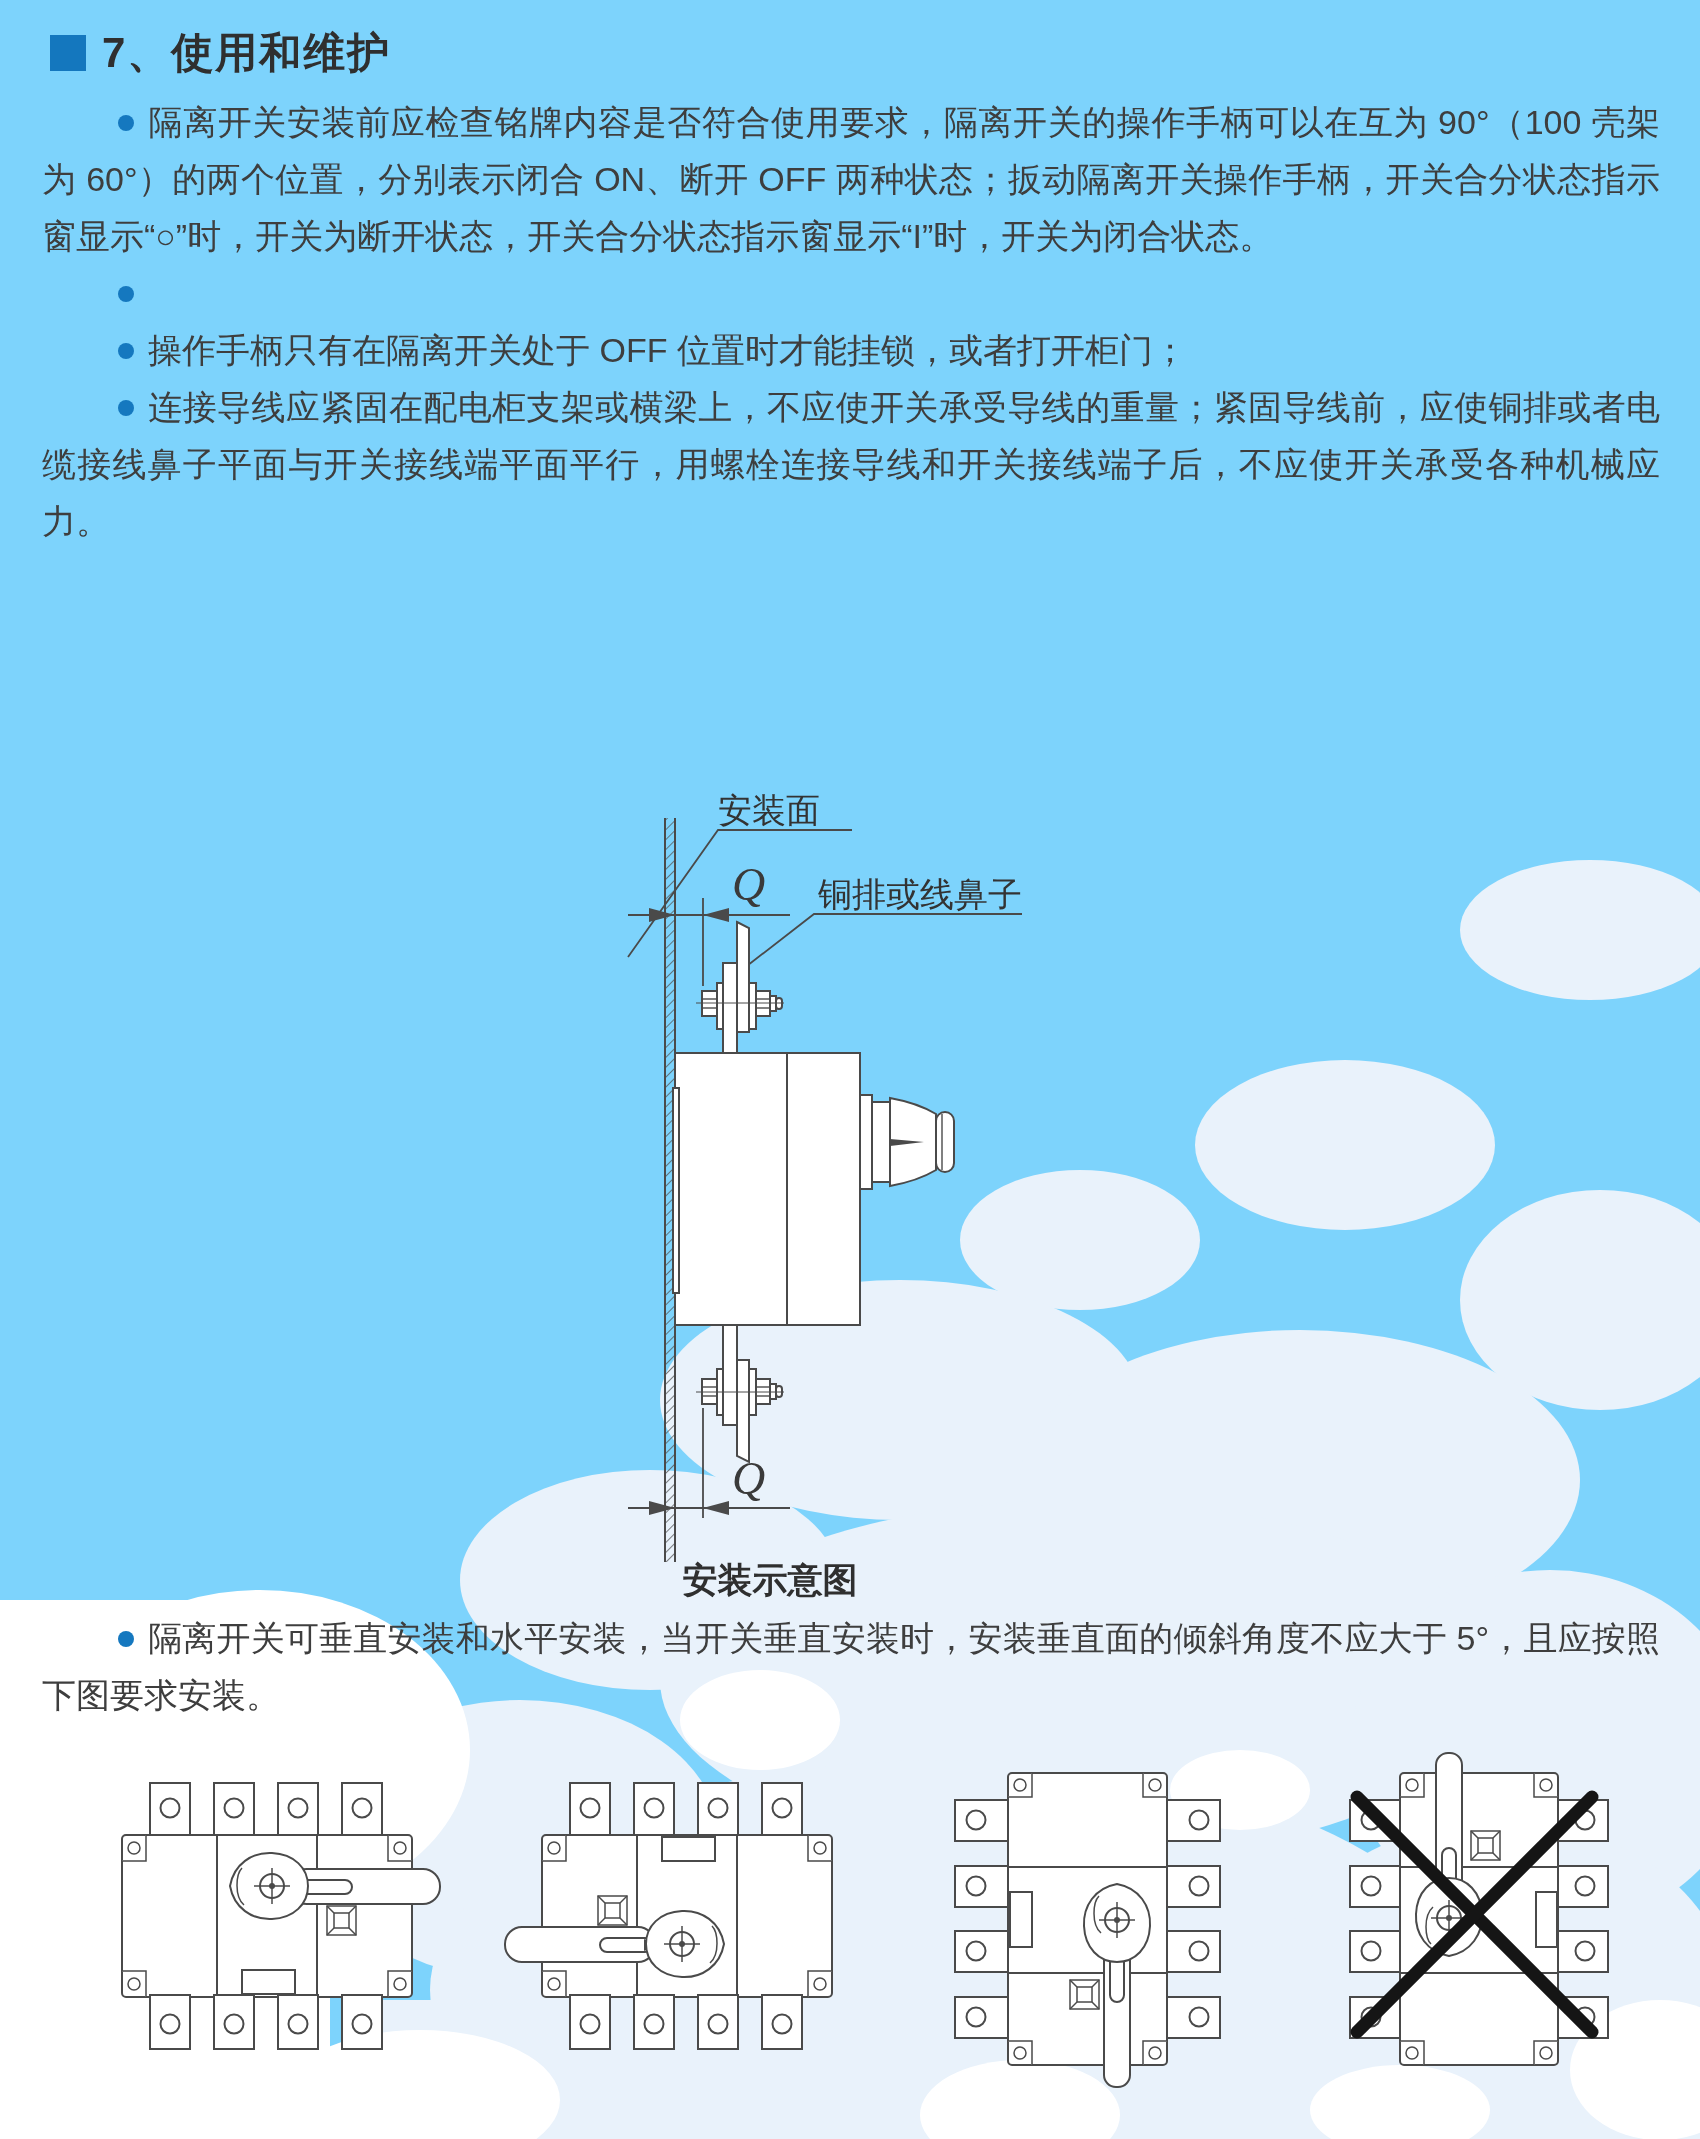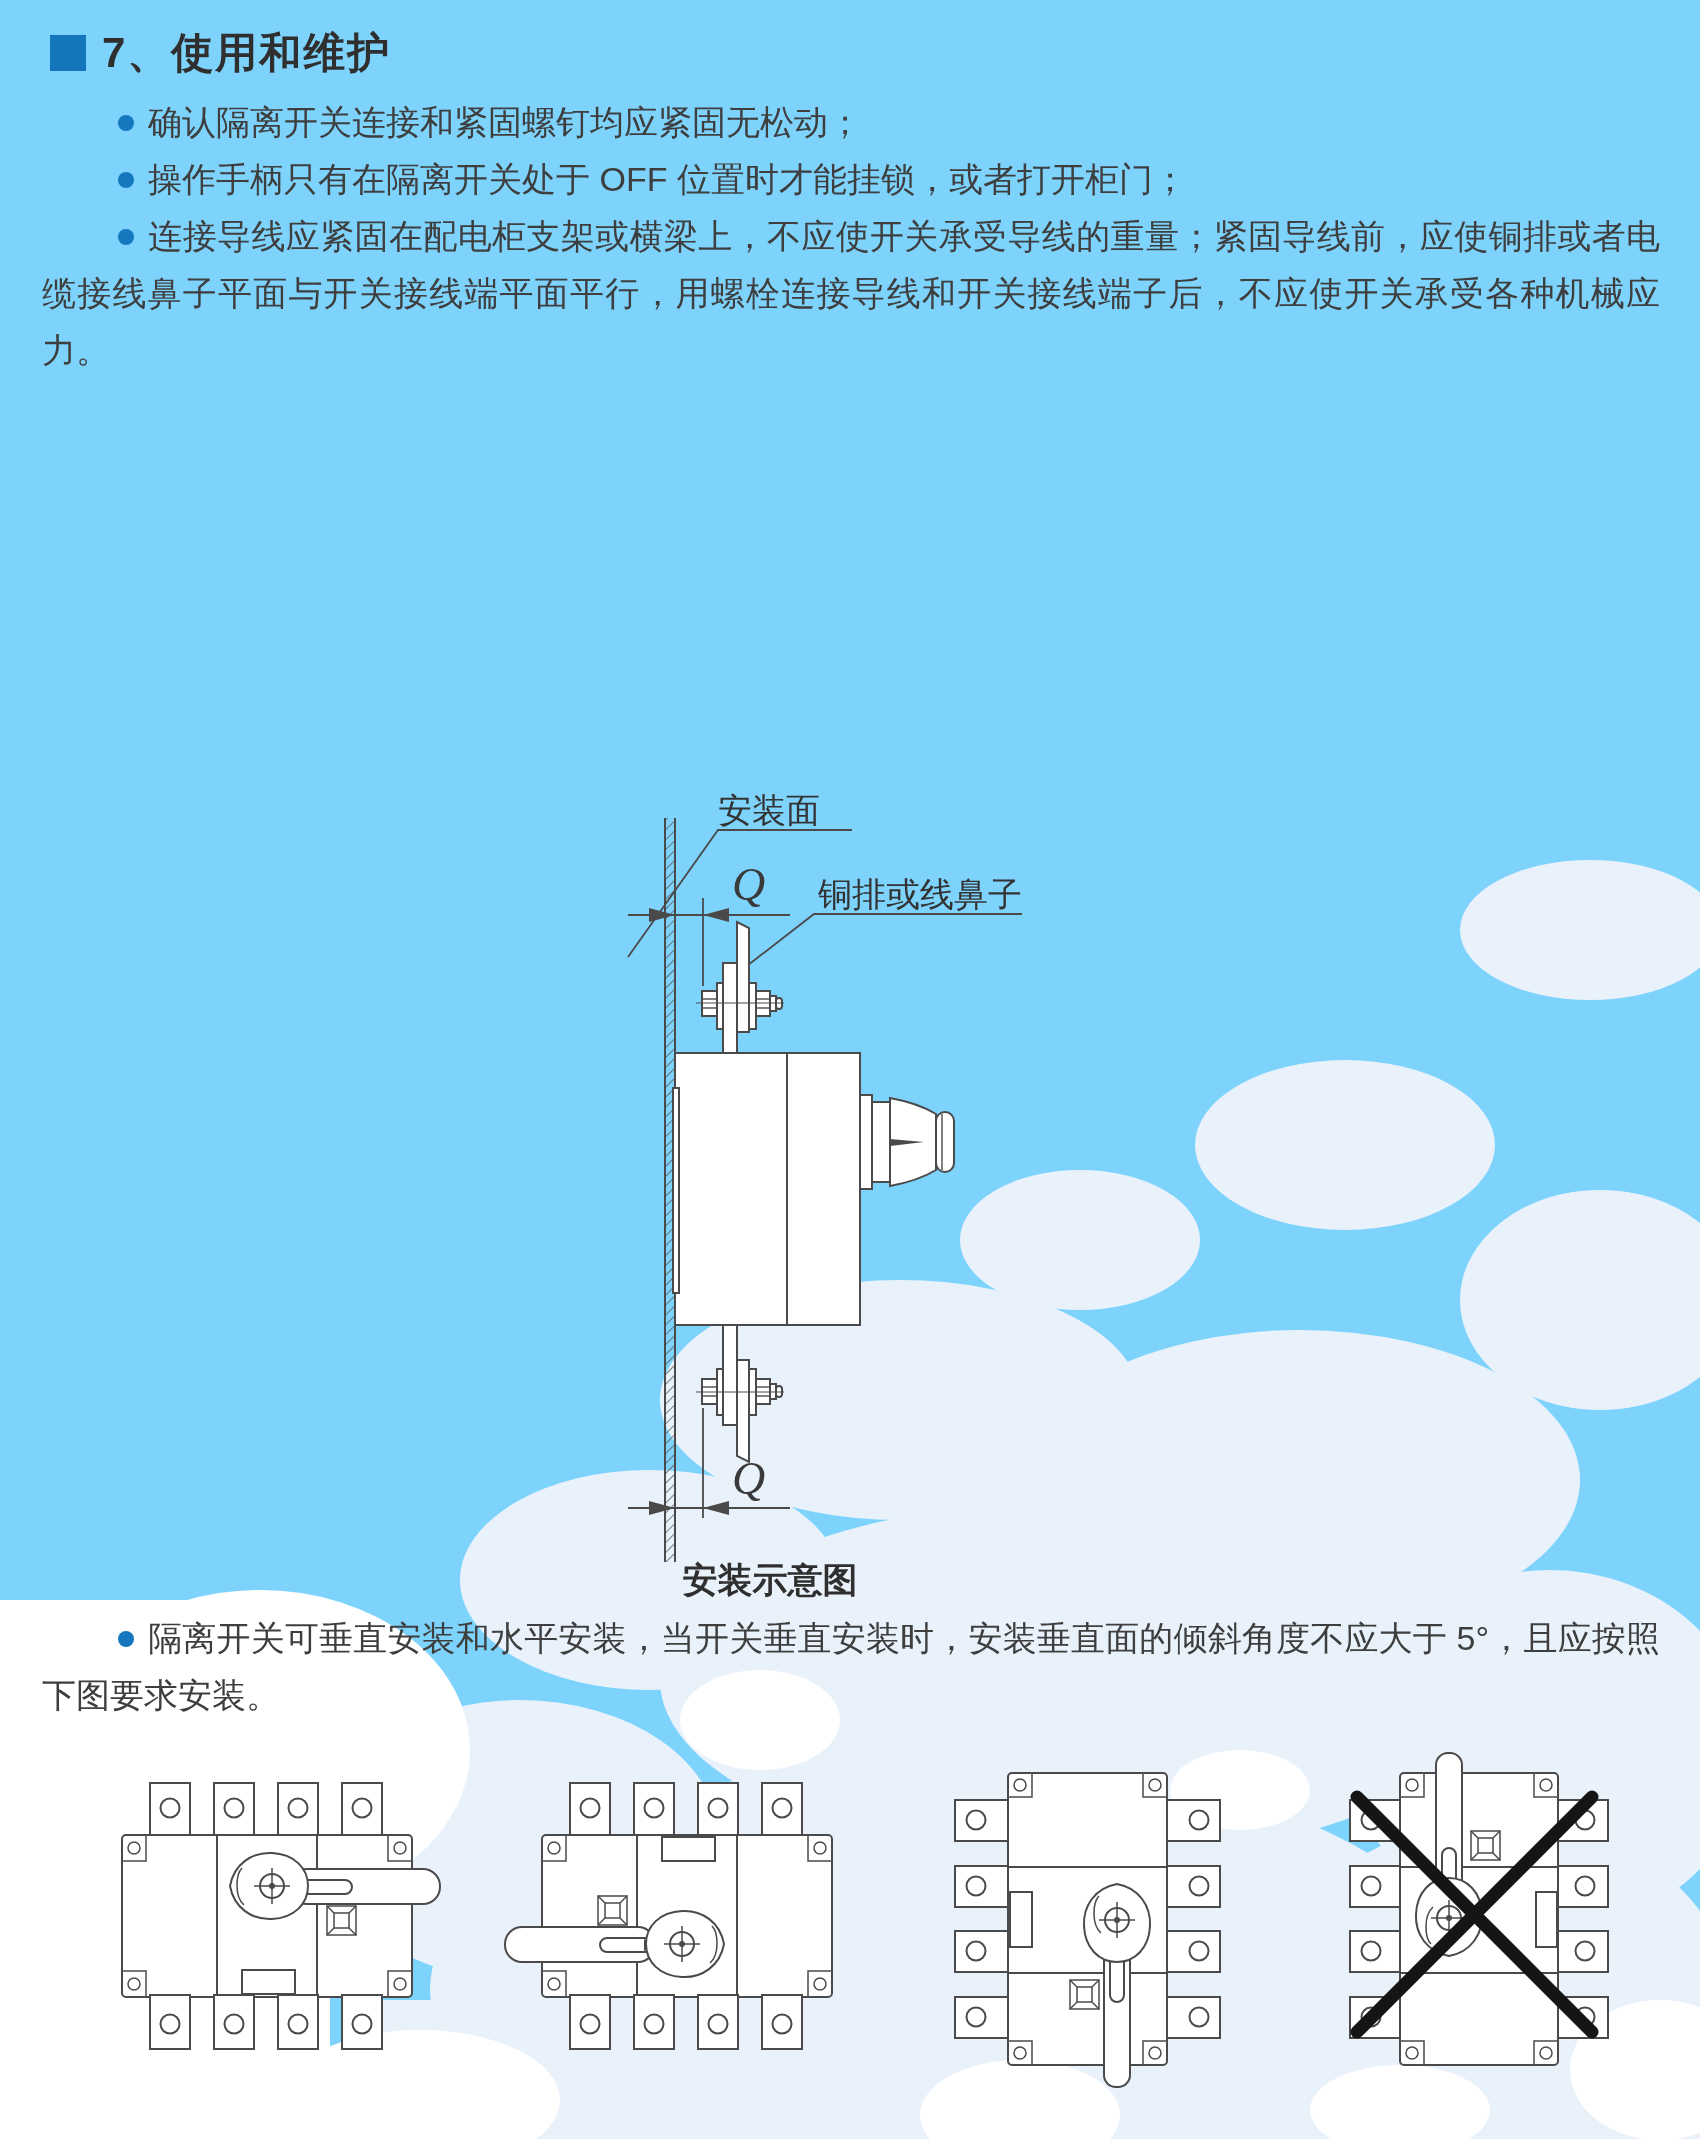--- a/index.html
+++ b/index.html
@@ -62,21 +62,22 @@
       <ellipse cx="1660" cy="2070" rx="90" ry="70"></ellipse>
     </g>
   </svg>
 
   <div class="title-row">
     <span class="title-sq"></span>
     <span class="title-text">7、使用和维护</span>
   </div>
 
   <div class="bodytext">
-    <p><span class="dot"></span><span>确认隔离开关连接和紧固螺钉均应紧固无松动；</span></p>
+    <p><span class="dot"></span><span>隔离开关安装前应检查铭牌内容是否符合使用要求，隔离开关的操作手柄可以在互为 90°（100 壳架为 60°）的两个位置，分别表示闭合 ON、断开 OFF 两种状态；扳动隔离开关操作手柄，开关合分状态指示窗显示“○”时，开关为断开状态，开关合分状态指示窗显示“I”时，开关为闭合状态。</span></p>
+    <p><span class="dot"></span></p>
     <p><span class="dot"></span><span>操作手柄只有在隔离开关处于 OFF 位置时才能挂锁，或者打开柜门；</span></p>
     <p><span class="dot"></span><span>连接导线应紧固在配电柜支架或横梁上，不应使开关承受导线的重量；紧固导线前，应使铜排或者电缆接线鼻子平面与开关接线端平面平行，用螺栓连接导线和开关接线端子后，不应使开关承受各种机械应力。</span></p>
   </div>
 
   <svg class="layer" viewBox="0 0 1700 2139" fill="none" stroke="#4a4a4a" stroke-width="2">
     <defs>
       <pattern id="hatch" width="7" height="7" patternUnits="userSpaceOnUse" patternTransform="rotate(45)">
         <line x1="0" y1="0" x2="0" y2="7" stroke="#555555" stroke-width="1.5"></line>
       </pattern>
     </defs>

